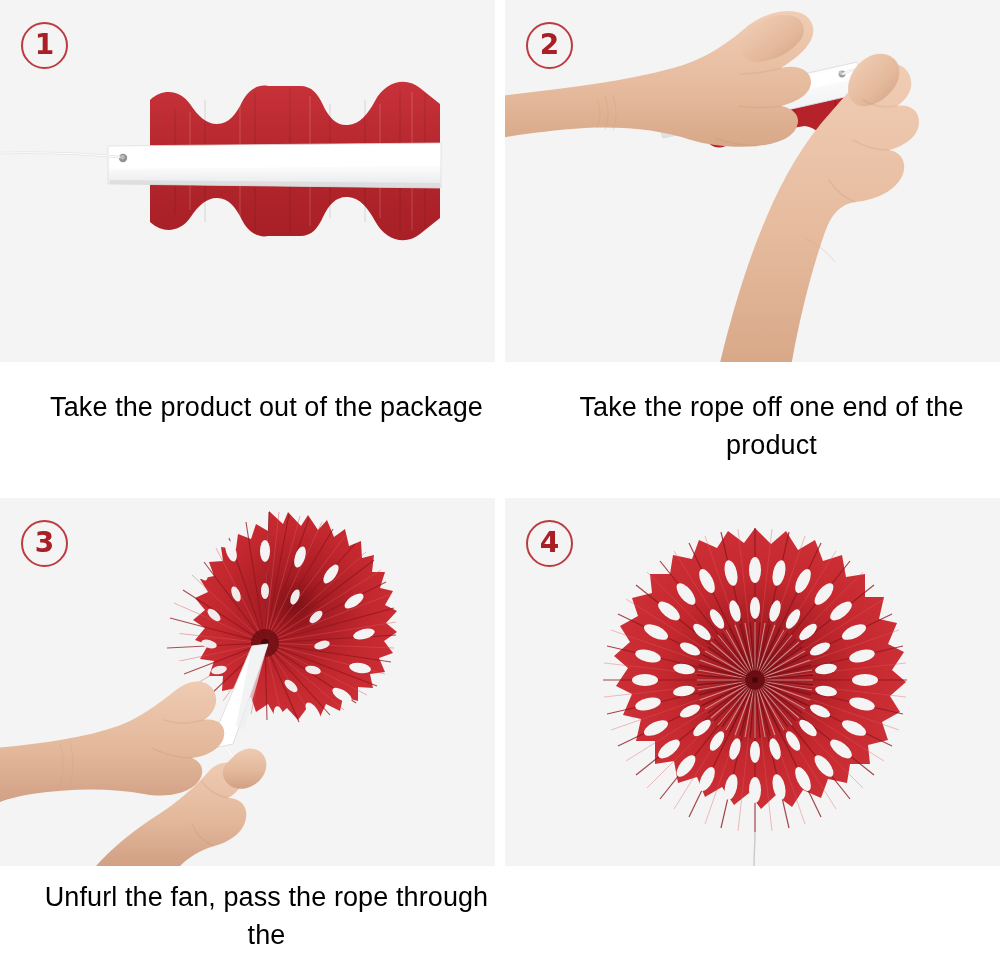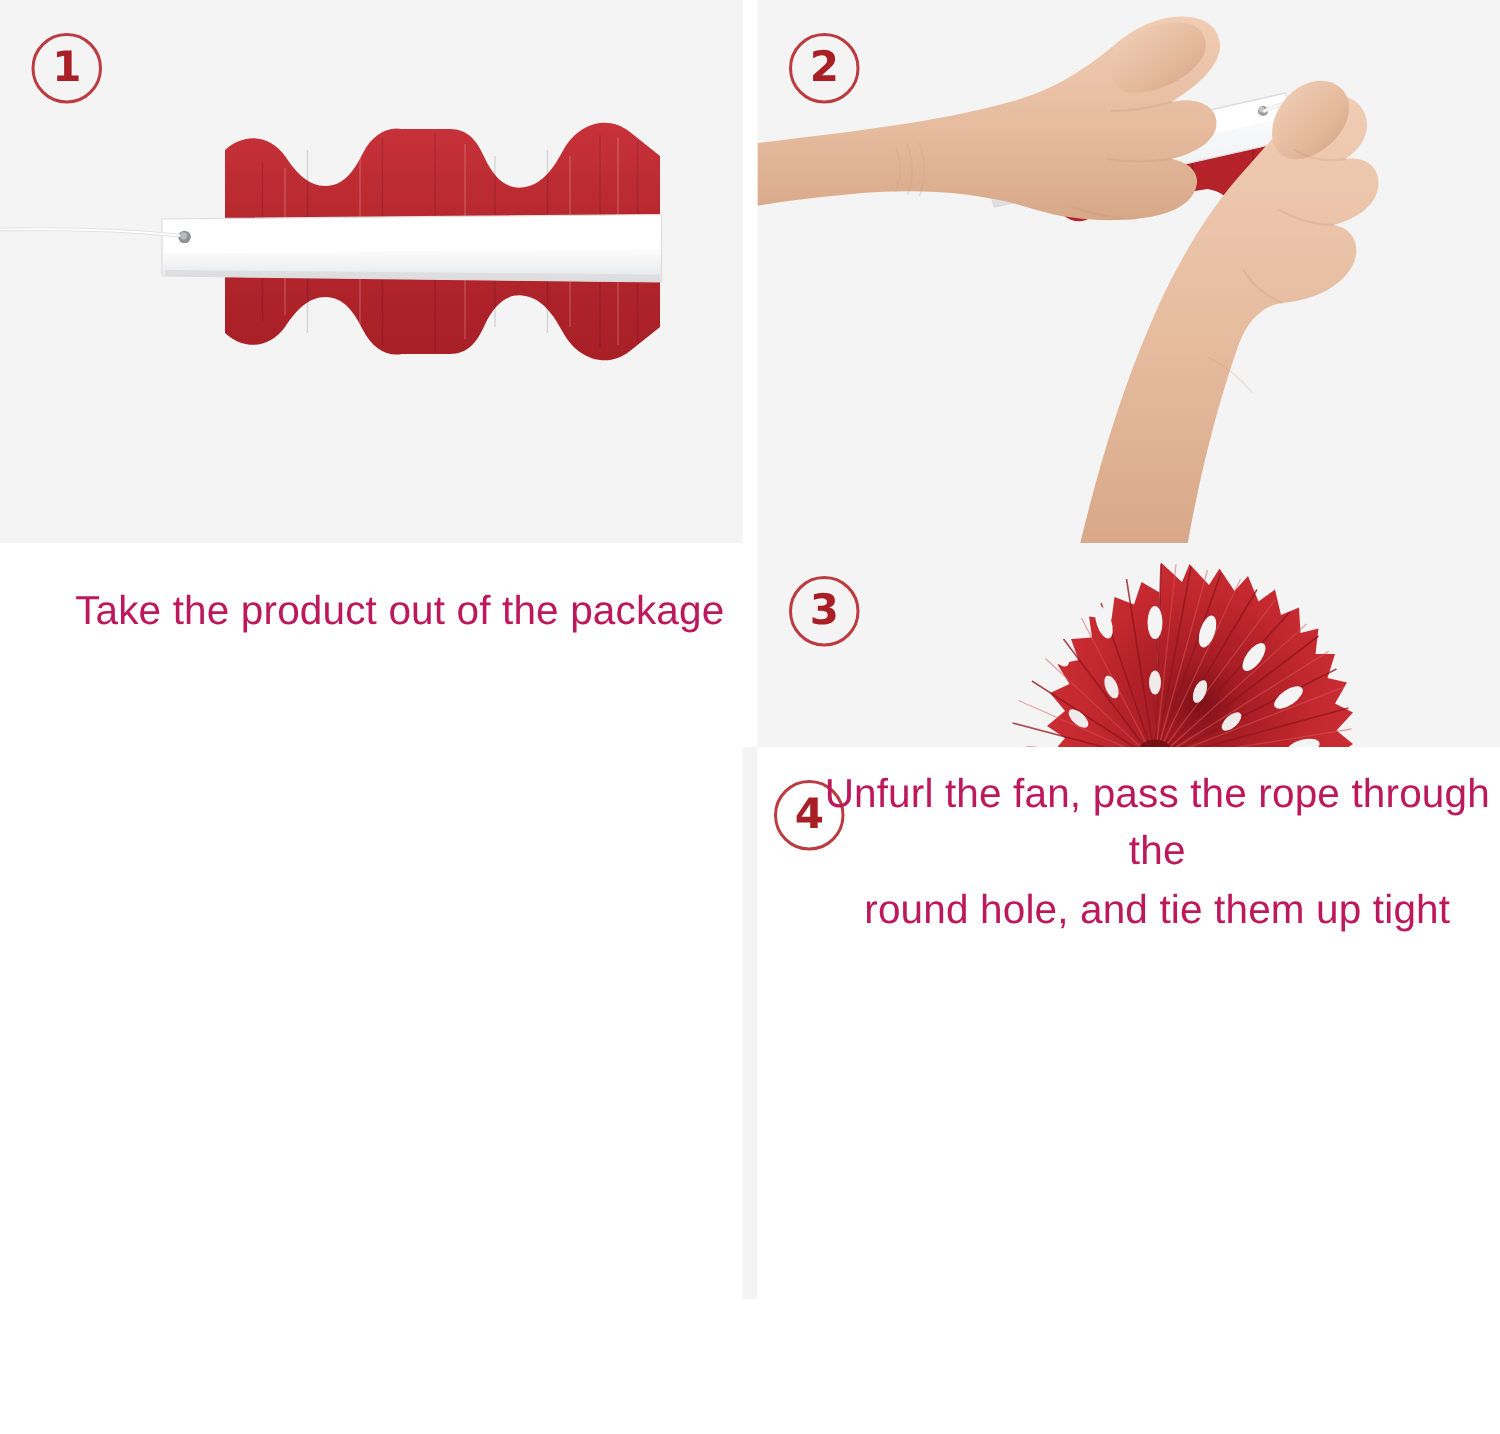--- a/index.html
+++ b/index.html
@@ -38,21 +38,21 @@
     background: #f4f4f4;
     overflow: hidden;
   }
   .caption {
     position: relative;
     display: flex;
     align-items: flex-start;
     justify-content: center;
     padding-top: 26px;
     box-sizing: border-box;
-    color: #be185d;
+    color: #000000;
     font-size: 27px;
     line-height: 1.42;
     text-align: center;
     letter-spacing: 0.1px;
     white-space: pre-line;
     padding-left: 38px;
   }
   .caption.two-line { padding-top: 12px; font-size: 27px; }
 
   
@@ -283,20 +283,21 @@
           </g>
         </svg>
       </div>
       <div class="badge">
         <span>2</span>
       </div>
     </div>
 
     <div class="caption">Take the product out of the package</div>
     <div></div>
+    <div class="caption">Take the rope off one end of the product</div>
 
     <div class="cell-stage">
       <div class="stage">
         <svg width="495" height="368" viewBox="0 0 495 368">
           <defs>
             <radialGradient id="fanRad3" cx="50%" cy="45%" r="62%">
               <stop offset="0%" stop-color="#7c1016"></stop>
               <stop offset="22%" stop-color="#a61c23"></stop>
               <stop offset="60%" stop-color="#c4282f"></stop>
               <stop offset="100%" stop-color="#cf3037"></stop>

